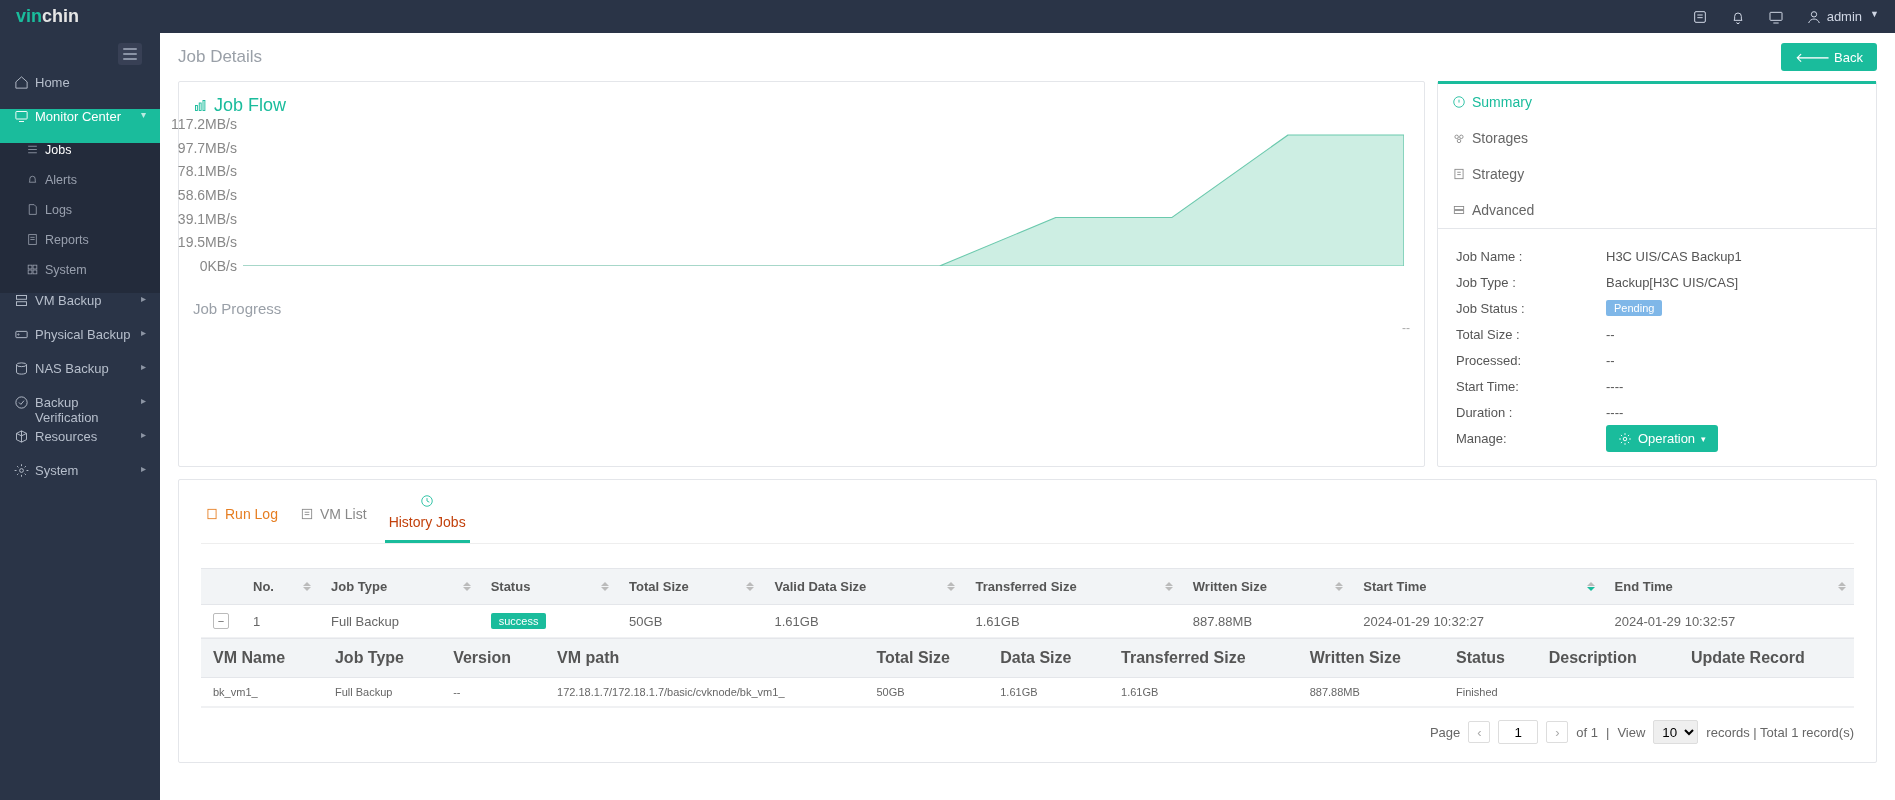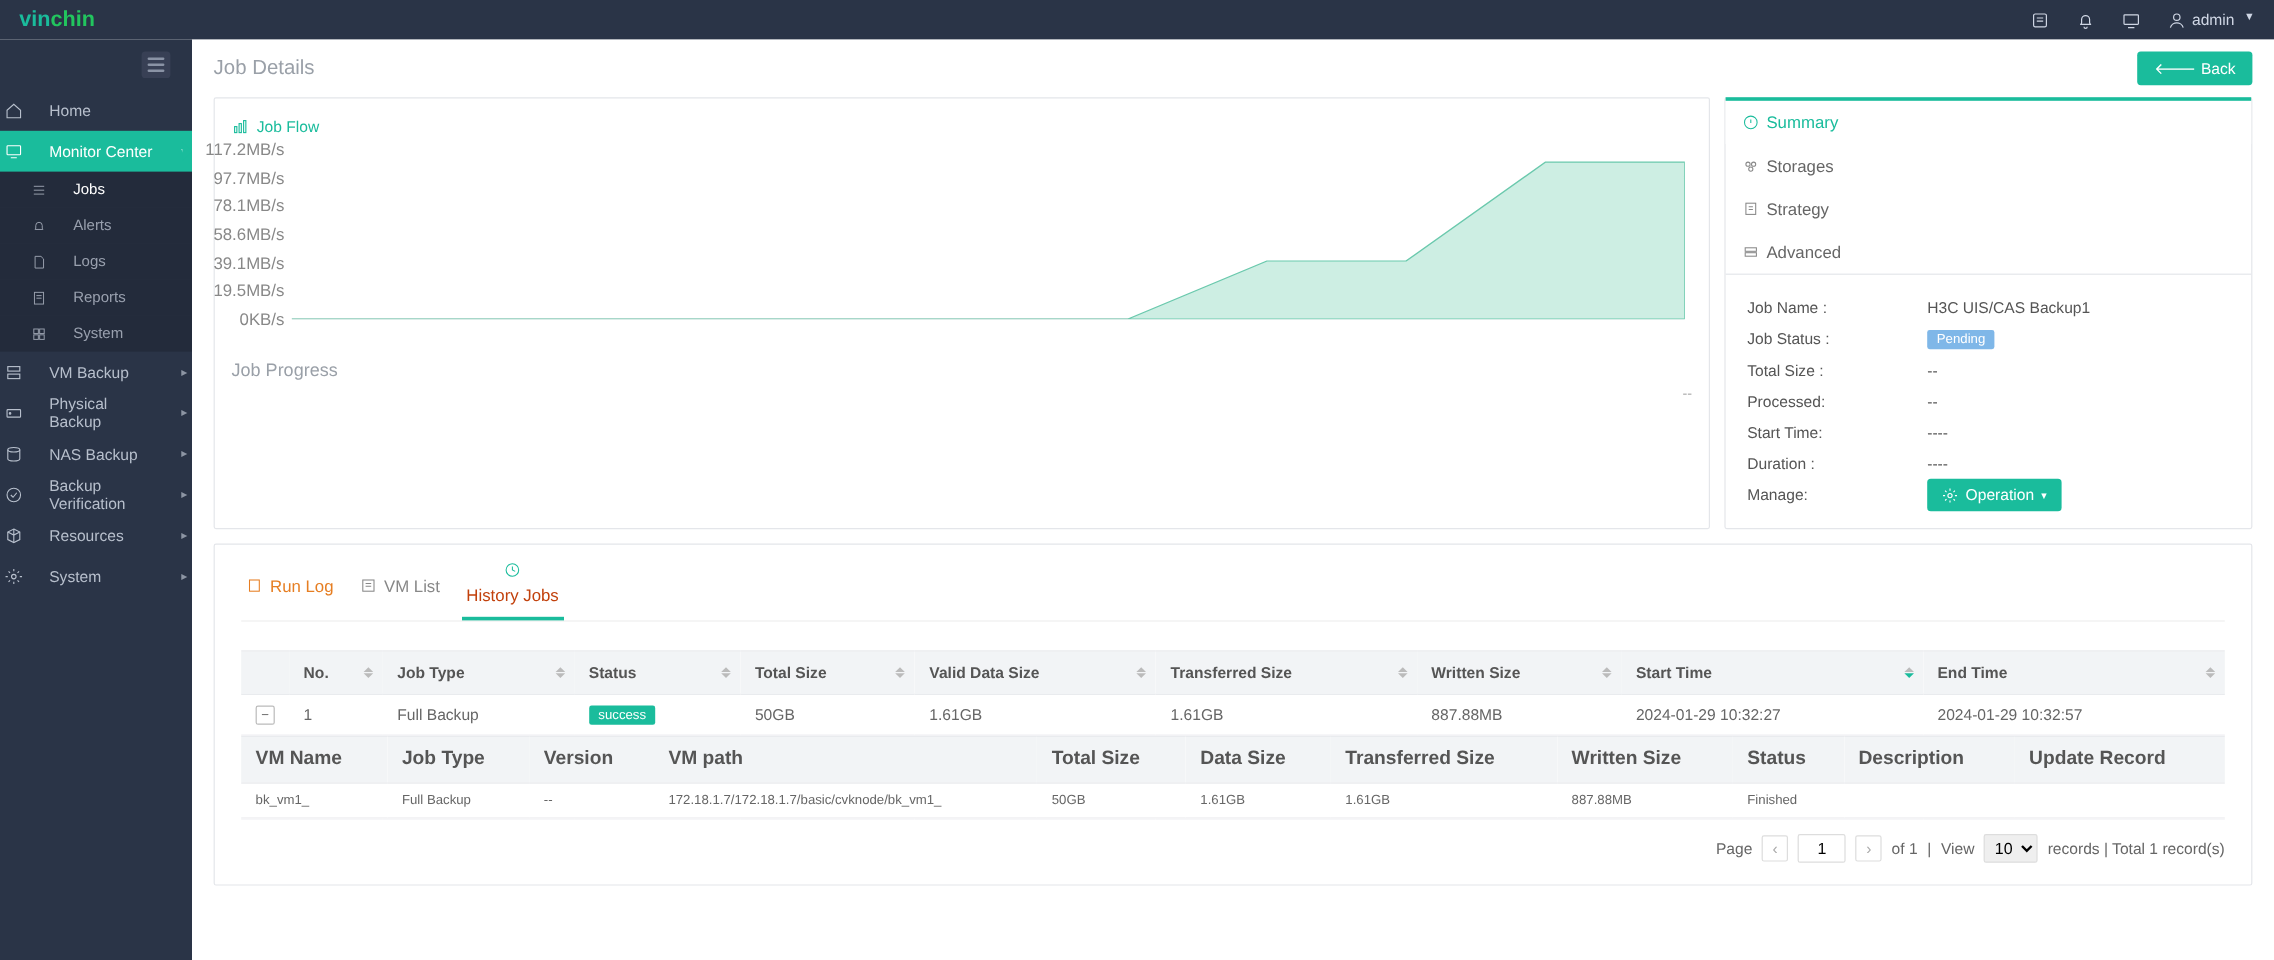--- a/index.html
+++ b/index.html
@@ -8,38 +8,38 @@
 .logo{font-size:18px;font-weight:bold;color:#fff;letter-spacing:0;}
 .logo span{color:#1ABC9C;}
 .top-icons{margin-left:auto;display:flex;align-items:center;gap:22px;}
 .top-icons .ic{display:flex;align-items:flex-start;gap:5px;font-size:13px;cursor:pointer;}
 .top-icons svg{width:16px;height:16px;stroke:#cfd6e4;fill:none;stroke-width:1.5;}
 .shell{display:flex;min-height:calc(100vh - 33px);}
 .sidebar{width:160px;background:#2a3447;color:#b7bfcc;flex-shrink:0;}
 .side-toggle{height:42px;display:flex;justify-content:flex-end;align-items:center;padding-right:18px;}
 .side-toggle-btn{width:24px;height:22px;background:#384055;border-radius:3px;display:flex;flex-direction:column;justify-content:center;align-items:center;gap:3px;cursor:pointer;}
 .side-toggle-btn span{width:14px;height:2px;background:#8a93a5;border-radius:1px;}
-.nav-item{display:flex;align-items:center;height:34px;padding:0 4px;cursor:pointer;font-size:13px;gap:22px;}
+.nav-item{display:flex;align-items:flex-start;height:34px;padding:0 14px;cursor:pointer;font-size:13px;gap:6px;}
 .nav-item svg{width:15px;height:15px;stroke:#b7bfcc;fill:none;stroke-width:1.5;flex-shrink:0;}
 .nav-item.active{background:#1ABC9C;color:#fff;position:relative;}
 .nav-item.active svg{stroke:#fff;}
 .nav-item.active::after{content:"";position:absolute;right:-8px;top:50%;transform:translateY(-50%);border:8px solid transparent;border-left-color:#1ABC9C;}
 .nav-item .chev{margin-left:auto;font-size:10px;opacity:.7;}
 .subnav .nav-item{padding-left:26px;background:#232b3b;height:30px;font-size:12.5px;color:#99a0ae;}
 .subnav .nav-item svg{width:13px;height:13px;stroke:#99a0ae;}
 .subnav .nav-item.on{color:#fff;}
 .main{flex:1;background:#fff;padding:0 18px 20px;}
 .page-head{display:flex;align-items:center;height:48px;}
 .page-title{font-size:17px;color:#9aa0a8;}
 .btn-back{margin-left:auto;background:#1ABC9C;color:#fff;border:none;padding:6px 14px;font-size:13px;border-radius:3px;cursor:pointer;display:flex;align-items:center;gap:4px;}
 .row1{display:flex;gap:12px;}
 .panel{border:1px solid #e4e6ea;border-radius:2px;}
 .panel-left{flex:1;padding:10px 14px 14px;}
 .panel-right{width:440px;}
-.flow-title{font-size:13px;color:#1ABC9C;display:flex;align-items:center;gap:6px;height:26px;}
+.flow-title{font-size:18px;color:#1ABC9C;display:flex;align-items:center;gap:6px;height:26px;}
 .flow-title svg{width:15px;height:15px;stroke:#1ABC9C;fill:none;stroke-width:1.5;}
 .chart-wrap{position:relative;height:160px;margin-top:6px;margin-left:50px;}
 .chart-area{position:absolute;left:0;right:6px;top:0;bottom:18px;}
 .chart-area svg{width:100%;height:100%;}
 .y-ticks{position:absolute;left:-58px;top:0;bottom:18px;width:56px;}
 .y-ticks span{position:absolute;right:4px;font-size:14px;color:#888;transform:translateY(-50%);}
 .x-ticks{position:absolute;left:0;right:6px;bottom:0;height:14px;}
 .x-ticks span{position:absolute;font-size:11px;color:#888;transform:translateX(-50%);}
 .subhead{font-size:15px;color:#9aa0a8;margin-top:16px;}
 .progress-dash{text-align:right;color:#aaa;font-size:12px;margin-top:4px;}
@@ -80,21 +80,21 @@
 .subtable td{font-size:11px;color:#777;padding:6px 10px;border:0;white-space:nowrap;}
 .pager{display:flex;align-items:center;justify-content:flex-end;gap:8px;margin-top:12px;font-size:13px;color:#666;}
 .pager .pg-btn{width:22px;height:22px;border:1px solid #ddd;border-radius:2px;display:flex;align-items:center;justify-content:center;cursor:pointer;color:#aaa;background:#fff;}
 .pager input{width:40px;height:24px;border:1px solid #ddd;text-align:center;border-radius:2px;}
 .pager select{height:24px;border:1px solid #ddd;border-radius:2px;padding:0 4px;}
 </style>
 </head>
 <body>
 
 <div class="topbar">
-  <div class="logo"><span>vin</span><span style="color:#22c55e">chin</span></div>
+  <div class="logo"><span>vin</span><span style="color:#e5e5e5">chin</span></div>
   <div class="top-icons">
     <span class="ic">
         <svg viewBox="0 0 24 24">
           <rect x="4" y="4" width="16" height="16" rx="2"></rect>
           <path d="M8 9h8M8 13h8"></path>
         </svg>
       </span>
     <span class="ic">
         <svg viewBox="0 0 24 24">
           <path d="M6 17h12l-1-2v-4a5 5 0 0 0-10 0v4l-1 2zM10 20a2 2 0 0 0 4 0"></path>
@@ -299,20 +299,24 @@
                 <rect x="4" y="6" width="16" height="5"></rect>
                 <rect x="4" y="13" width="16" height="5"></rect>
               </svg>
               <span>Advanced</span>
             </div>
           </div>
         <div class="summary" id="summary">
             <div class="sum-row">
               <span class="k">Job Name :</span>
               <span class="v"><span>H3C UIS/CAS Backup1</span></span>
+            </div>
+            <div class="sum-row">
+              <span class="k">Job Type :</span>
+              <span class="v"><span>Backup[H3C UIS/CAS]</span></span>
             </div>
             <div class="sum-row">
               <span class="k">Job Status :</span>
               <span class="v"><span class="badge badge-pending">Pending</span></span>
             </div>
             <div class="sum-row">
               <span class="k">Total Size :</span>
               <span class="v"><span>--</span></span>
             </div>
             <div class="sum-row">

